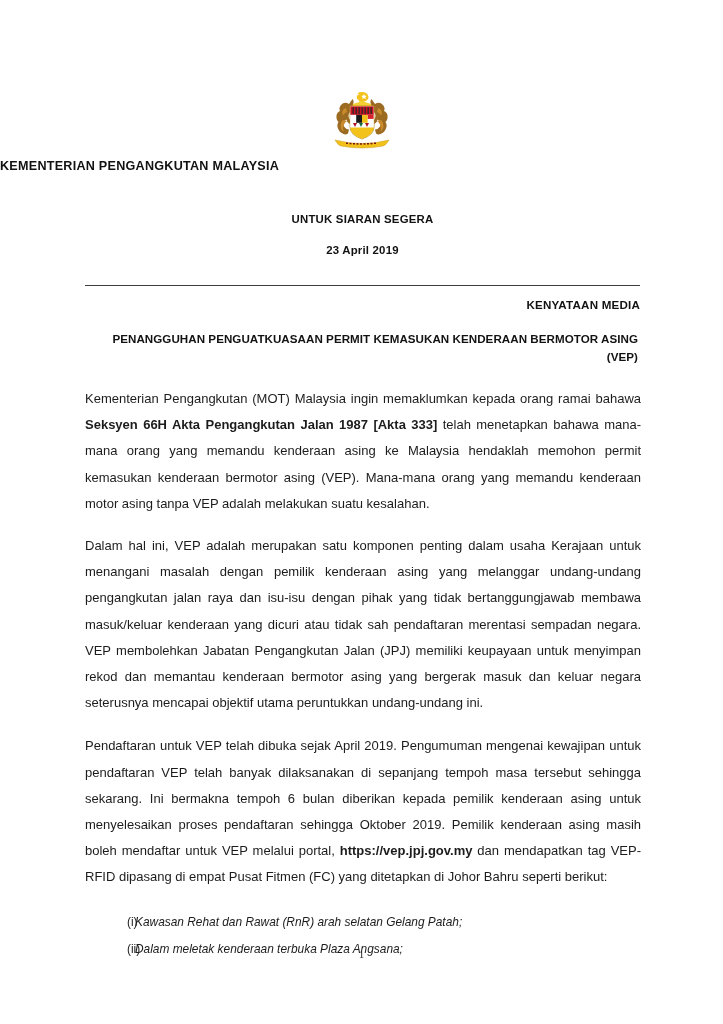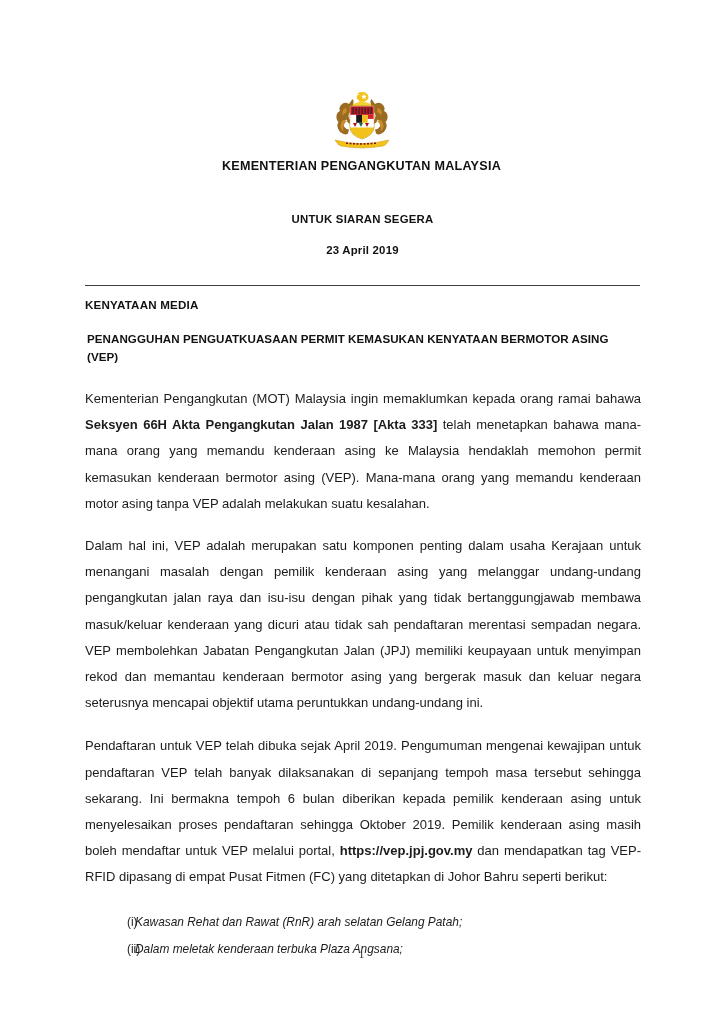--- a/index.html
+++ b/index.html
@@ -22,21 +22,20 @@
     inset: 0;
     background: #ffffff;
   }
 
   
   .letterhead {
     position: absolute;
     left: 0;
     right: 0;
     top: 90px;
-    text-align: center;
   }
   .crest {
     width: 84px;
     height: 62px;
     margin: 0 auto;
     display: block;
   }
   .ministry-name {
     margin-top: 7px;
     font-family: "Liberation Sans", sans-serif;
@@ -71,21 +70,21 @@
     height: 0;
     border-top: 1.4px solid #3d3d3d;
   }
 
   
   .titles {
     position: absolute;
     left: 85px;
     width: 555px;
     top: 298px;
-    text-align: left;
+    text-align: right;
   }
   .doc-kicker {
     font-weight: bold;
     font-size: 11.6px;
     letter-spacing: 0.2px;
     color: #121212;
   }
   .doc-title {
     margin-top: 19px;
     font-weight: bold;
@@ -227,21 +226,21 @@
 
   <div class="release-meta">
     <div class="meta-tagline">UNTUK SIARAN SEGERA</div>
     <div class="meta-date">23 April 2019</div>
   </div>
 
   <div class="divider"></div>
 
   <div class="titles">
     <div class="doc-kicker">KENYATAAN MEDIA</div>
-    <div class="doc-title">PENANGGUHAN PENGUATKUASAAN PERMIT KEMASUKAN KENYATAAN BERMOTOR ASING (VEP)</div>
+    <div class="doc-title">PENANGGUHAN PENGUATKUASAAN PERMIT KEMASUKAN KENDERAAN BERMOTOR ASING (VEP)</div>
   </div>
 
   <div class="body-content">
 
     <p class="para"><span>Kementerian Pengangkutan (MOT) Malaysia ingin memaklumkan kepada orang ramai bahawa </span><b>Seksyen 66H Akta Pengangkutan Jalan 1987 [Akta 333]</b><span> telah menetapkan bahawa mana-mana orang yang memandu kenderaan asing ke Malaysia hendaklah memohon permit kemasukan kenderaan bermotor asing (VEP). Mana-mana orang yang memandu kenderaan motor asing tanpa VEP adalah melakukan suatu kesalahan.</span></p>
 
     <p class="para para-gap-2">Dalam hal ini, VEP adalah merupakan satu komponen penting dalam usaha Kerajaan untuk menangani masalah dengan pemilik kenderaan asing yang melanggar undang-undang pengangkutan jalan raya dan isu-isu dengan pihak yang tidak bertanggungjawab membawa masuk/keluar kenderaan yang dicuri atau tidak sah pendaftaran merentasi sempadan negara. VEP membolehkan Jabatan Pengangkutan Jalan (JPJ) memiliki keupayaan untuk menyimpan rekod dan memantau kenderaan bermotor asing yang bergerak masuk dan keluar negara seterusnya mencapai objektif utama peruntukkan undang-undang ini.</p>
 
     <p class="para para-gap-3"><span>Pendaftaran untuk VEP telah dibuka sejak April 2019. Pengumuman mengenai kewajipan untuk pendaftaran VEP telah banyak dilaksanakan di sepanjang tempoh masa tersebut sehingga sekarang. Ini bermakna tempoh 6 bulan diberikan kepada pemilik kenderaan asing untuk menyelesaikan proses pendaftaran sehingga Oktober 2019. Pemilik kenderaan asing masih boleh mendaftar untuk VEP melalui portal, </span><b>https://vep.jpj.gov.my</b><span> dan mendapatkan tag VEP-RFID dipasang di empat Pusat Fitmen (FC) yang ditetapkan di Johor Bahru seperti berikut:</span></p>
 

